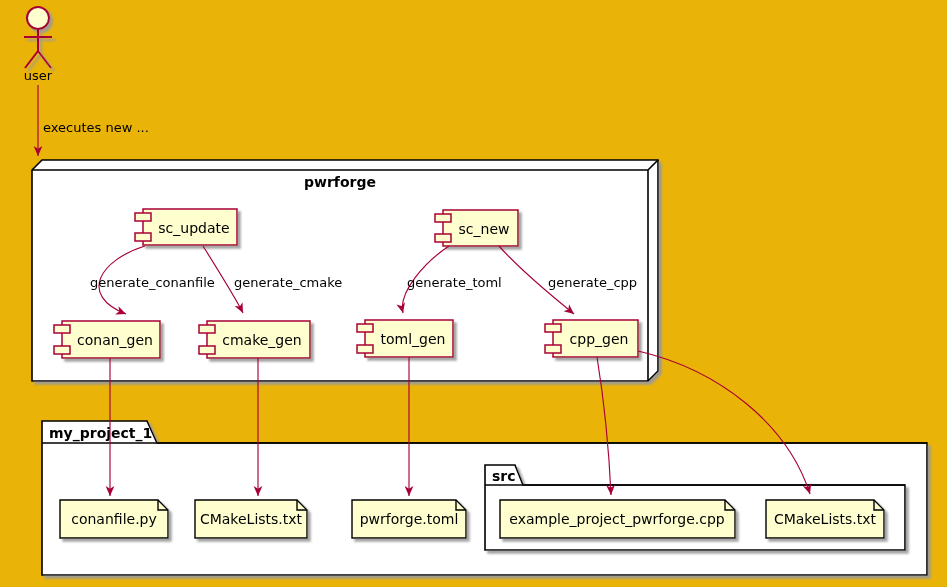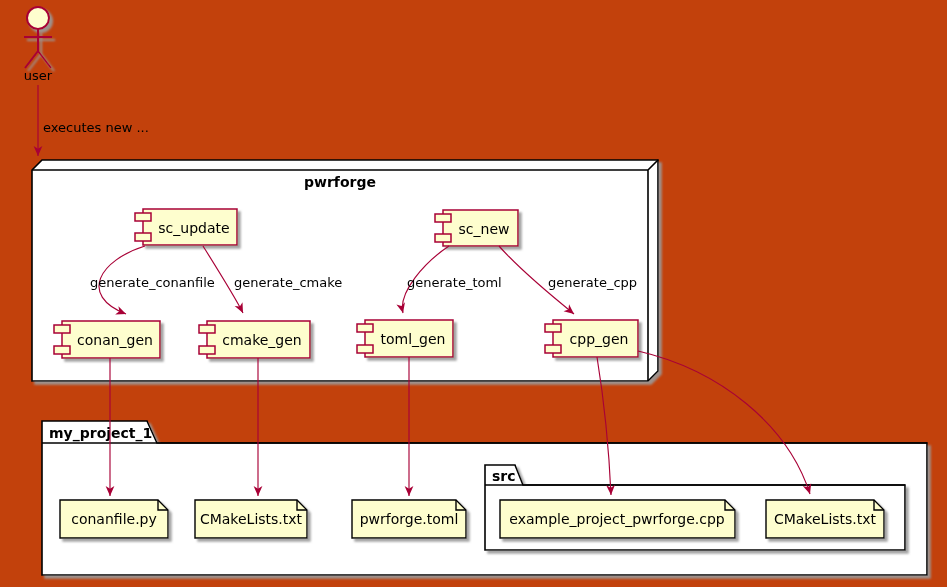--- a/index.html
+++ b/index.html
@@ -1,16 +1,16 @@
 <!DOCTYPE html>
 <html><head>
 <meta charset="utf-8">
 <style>
   html,body{margin:0;padding:0;background:#ffffff;}
-  .canvas{position:relative;width:947px;height:587px;background:#c2410c;overflow:hidden;}
+  .canvas{position:relative;width:947px;height:587px;background:#eab308;overflow:hidden;}
   svg{display:block;}
   .t  {font-family:"DejaVu Sans",sans-serif;font-size:13px;fill:#000000;}
   .tc {font-family:"DejaVu Sans",sans-serif;font-size:14px;fill:#000000;}
   .tb {font-family:"DejaVu Sans",sans-serif;font-size:14px;font-weight:bold;fill:#000000;}
   .comp{fill:#FEFECE;stroke:#A80036;stroke-width:1.5;}
   .file{fill:#FEFECE;stroke:#000000;stroke-width:1.4;}
   .fold{fill:none;stroke:#000000;stroke-width:1.4;}
   .node{fill:#ffffff;stroke:#000000;stroke-width:1.6;}
   .nline{fill:none;stroke:#000000;stroke-width:1.6;}
   .folder{fill:#ffffff;stroke:#000000;stroke-width:1.6;}

